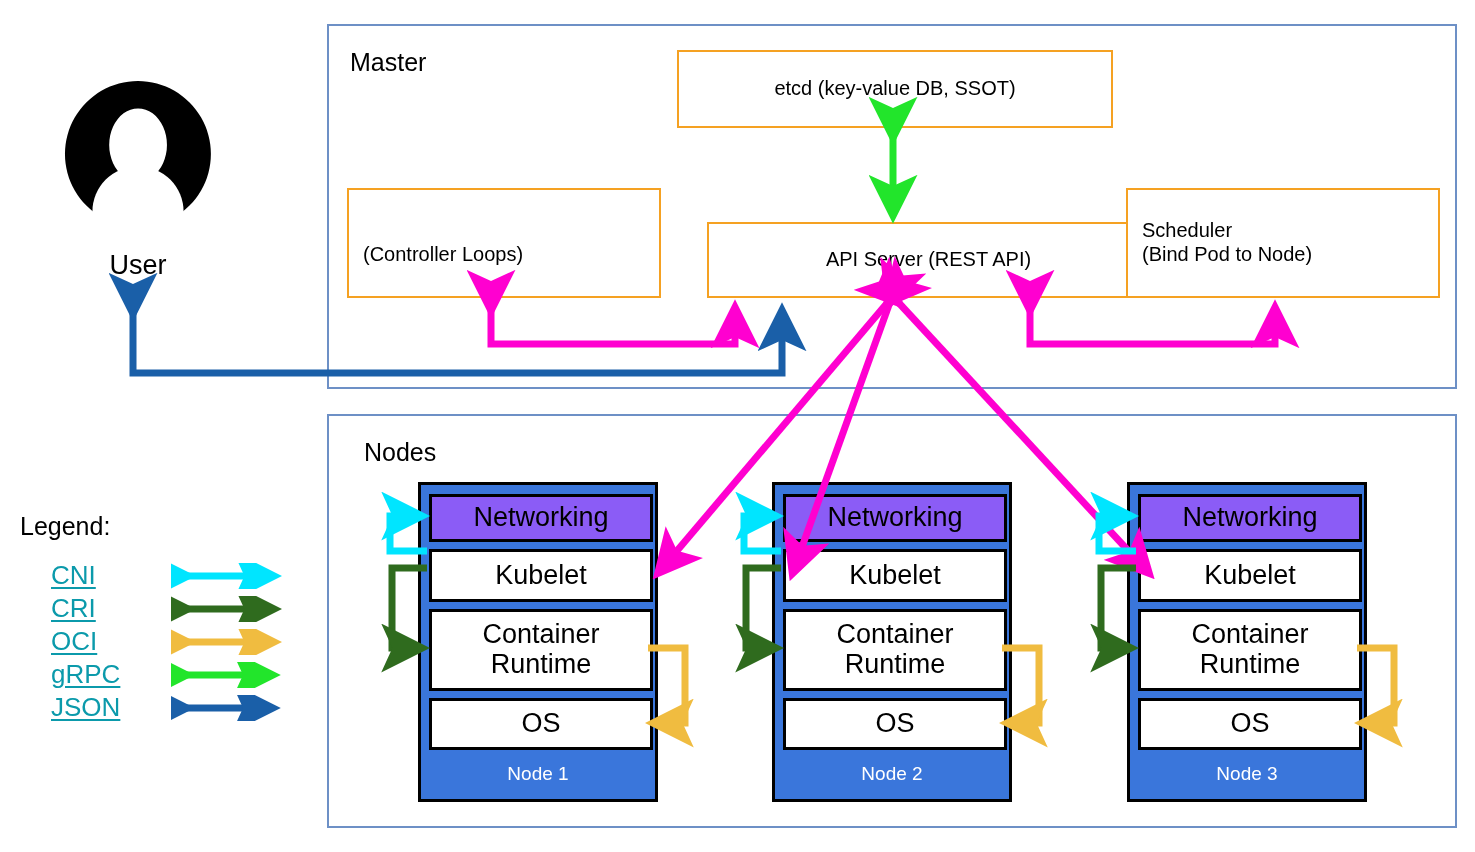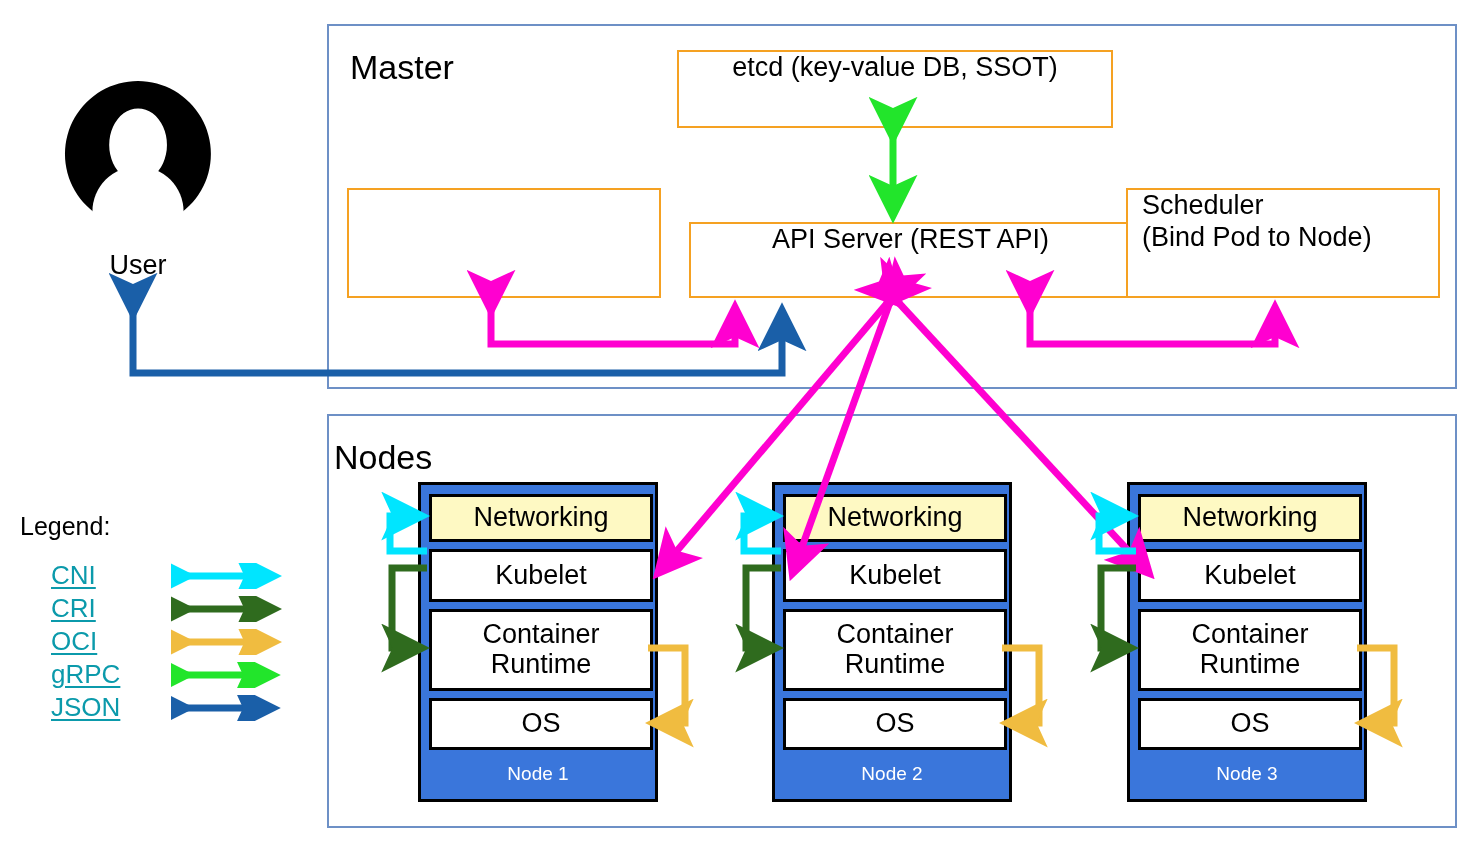--- a/index.html
+++ b/index.html
@@ -27,35 +27,35 @@
   
   .group-box {
     position: absolute;
     border: 2px solid #6d90c6;
     background: transparent;
     box-sizing: border-box;
     z-index: 1;
   }
   .group-title {
     position: absolute;
-    font-size: 34px;
+    font-size: 25px;
     color: #000;
     white-space: nowrap;
     z-index: 6;
   }
   .master-comp {
     position: absolute;
     border: 2px solid #f5a122;
     background: #ffffff;
     box-sizing: border-box;
     display: flex;
-    align-items: flex-start;
+    align-items: center;
     justify-content: center;
     text-align: center;
-    font-size: 27px;
+    font-size: 20px;
     line-height: 1.18;
     color: #000;
     z-index: 4;
   }
   .master-comp.left-al {
     justify-content: flex-start;
     text-align: left;
     padding-left: 14px;
   }
 
@@ -74,21 +74,21 @@
     background: #ffffff;
     display: flex;
     align-items: center;
     justify-content: center;
     text-align: center;
     font-size: 27px;
     line-height: 1.1;
     color: #000;
   }
   .node-row.net {
-    background: #fef9c3;
+    background: #8b5cf6;
   }
   .node-label {
     position: absolute;
     left: 0;
     width: 100%;
     text-align: center;
     color: #ffffff;
     font-size: 19px;
   }
 
@@ -240,36 +240,37 @@
   <div class="group-box" style="left:327px; top:24px; width:1130px; height:365px;"></div>
   <div class="group-title" style="left:350px; top:48px;">Master</div>
 
   <div class="master-comp" style="left:677px; top:50px; width:436px; height:78px;">
     <span>etcd (key-value DB, SSOT)</span>
   </div>
 
   <div class="master-comp left-al" style="left:347px; top:188px; width:314px; height:110px;">
     <span>
       <br>
+      <span>(Controller Loops)</span>
     </span>
   </div>
 
-  <div class="master-comp" style="left:689px; top:222px; width:443px; height:76px;">
+  <div class="master-comp" style="left:707px; top:222px; width:443px; height:76px;">
     <span>API Server (REST API)</span>
   </div>
 
   <div class="master-comp left-al" style="left:1126px; top:188px; width:314px; height:110px;">
     <span>
       <span>Scheduler</span><br>
       <span>(Bind Pod to Node)</span>
     </span>
   </div>
 
   <div class="group-box" style="left:327px; top:414px; width:1130px; height:414px;"></div>
-  <div class="group-title" style="left:334px; top:438px;">Nodes</div>
+  <div class="group-title" style="left:364px; top:438px;">Nodes</div>
 
   <div class="node" style="left:418px; top:482px; width:240px; height:320px;">
     <div class="node-row net" style="left:8px; top:9px; width:224px; height:48px;">
       <span>Networking</span>
     </div>
     <div class="node-row" style="left:8px; top:64px; width:224px; height:53px;">
       <span>Kubelet</span>
     </div>
     <div class="node-row" style="left:8px; top:124px; width:224px; height:82px;">
       <span>

